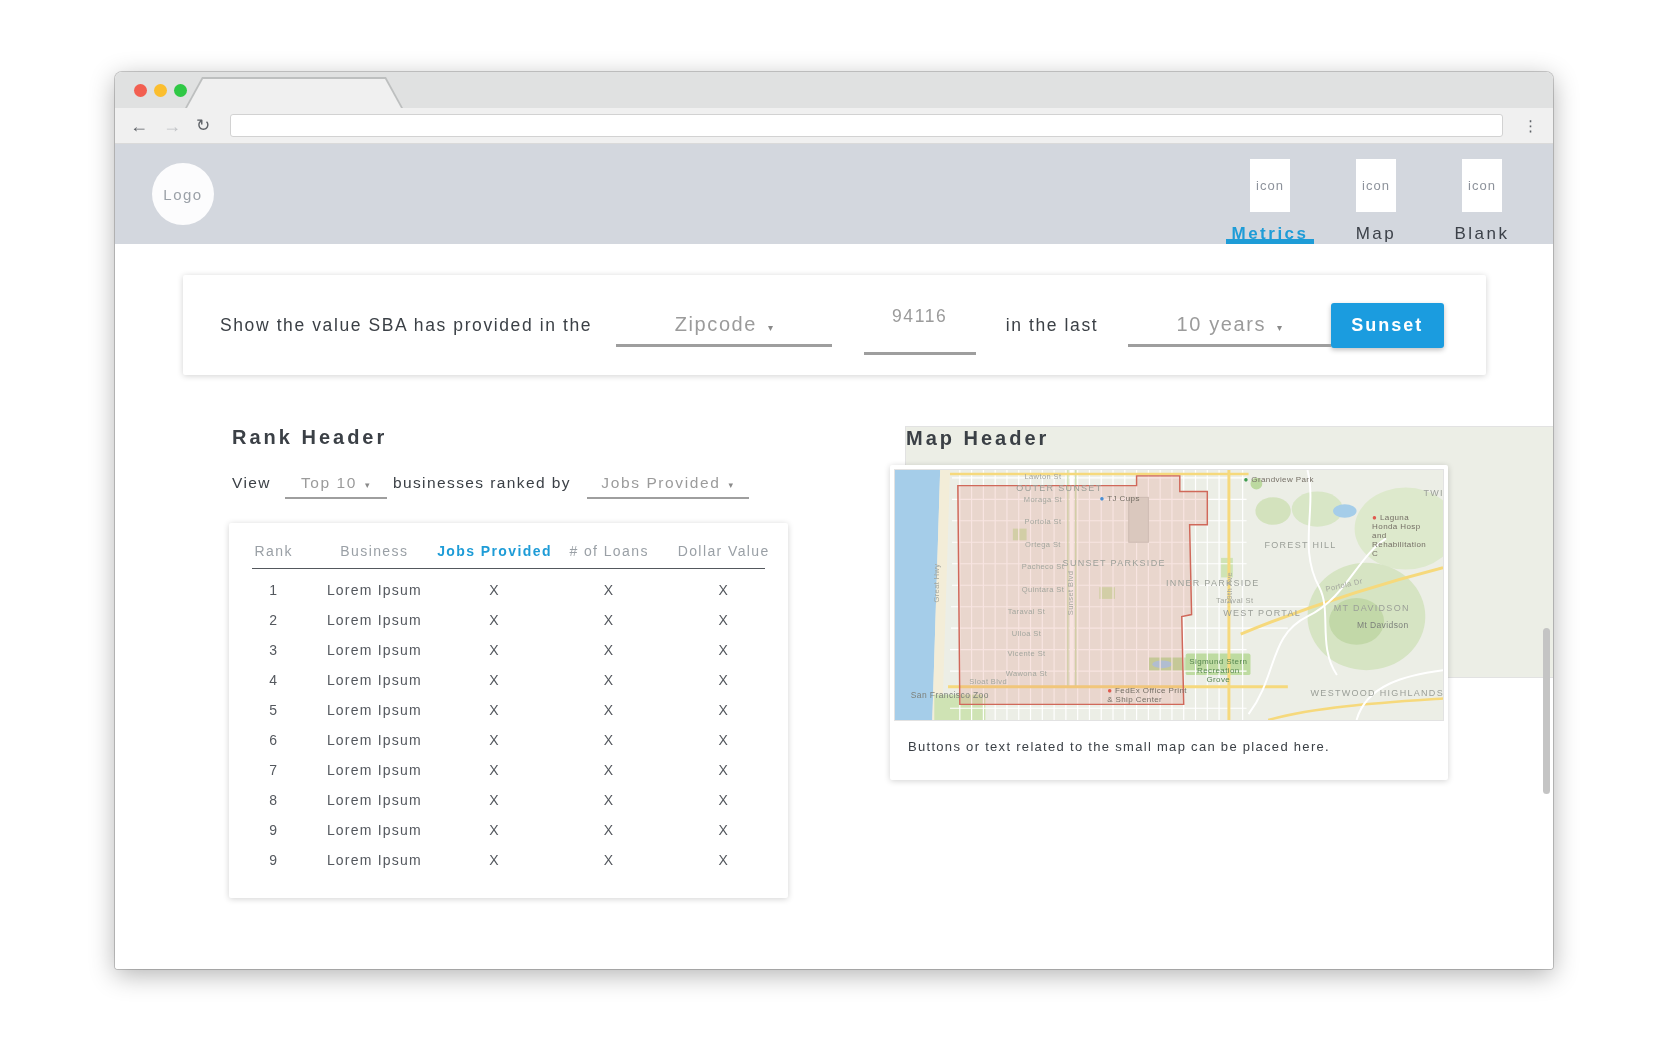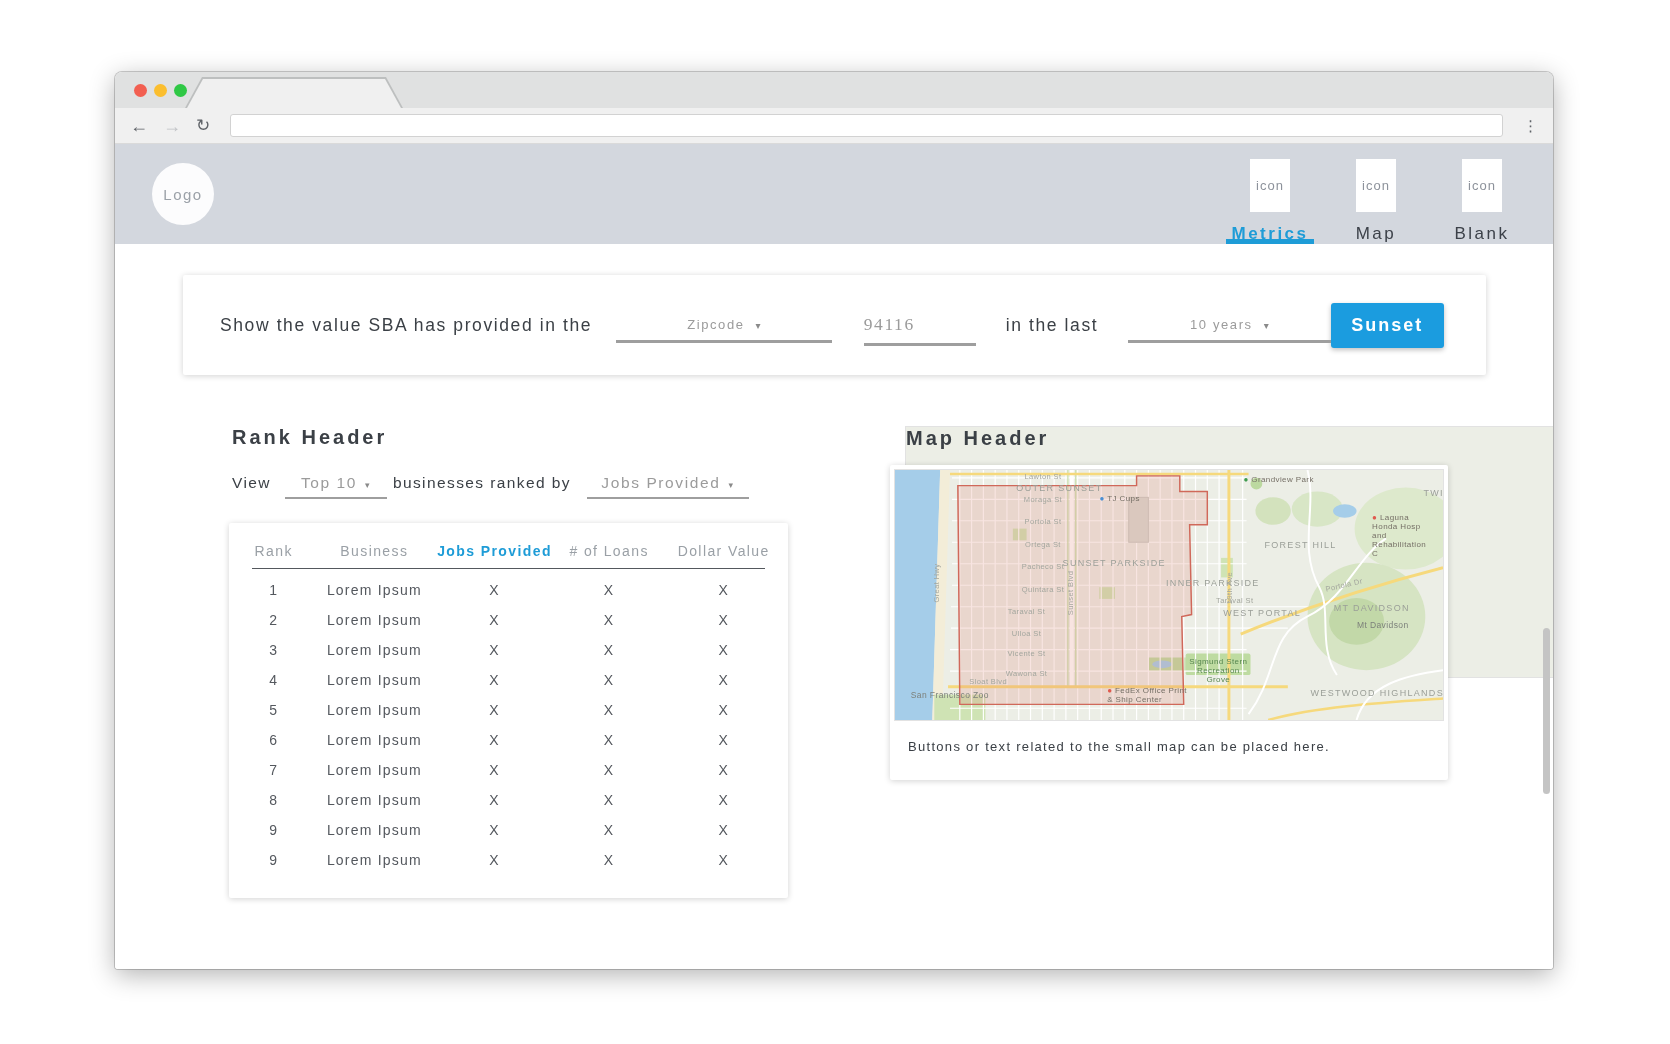--- a/index.html
+++ b/index.html
@@ -40,25 +40,25 @@
   .nav-item.active .active-bar { display:block; }
 
   
   .appbody { position:relative; height:725px; background:#fff; }
 
   .querycard { position:absolute; left:68px; top:31px; width:1303px; height:100px; background:#fff; border-radius:2px;
                box-shadow:0 1px 6px rgba(0,0,0,.18); display:flex; align-items:center; padding-left:37px; }
   .qtext { font-size:17.5px; letter-spacing:1.6px; color:#3b4046; white-space:nowrap; }
   .ud { display:inline-flex; justify-content:center; align-items:baseline; border-bottom:3px solid #9e9e9e; padding-bottom:8px;
         transform:translateY(5px); cursor:pointer; }
-  .udval { font-size:13px; letter-spacing:1.6px; color:#9b9b9b; white-space:nowrap; }
+  .udval { font-size:20px; letter-spacing:1.6px; color:#9b9b9b; white-space:nowrap; }
   .arrow { font-size:10px; color:#8a8a8a; margin-left:11px; }
   .dd-geo { width:228px; margin-left:24px; }
-  .uinput { width:112px; margin-left:32px; border:none; border-bottom:3px solid #9e9e9e; text-align:left; font-size:17.5px;
-            letter-spacing:1.6px; color:#9b9b9b; padding-bottom:8px; background:transparent; outline:none; font-family:Liberation Serif, serif;
+  .uinput { width:112px; margin-left:32px; border:none; border-bottom:3px solid #9e9e9e; text-align:center; font-size:17.5px;
+            letter-spacing:1.6px; color:#9b9b9b; padding-bottom:25px; background:transparent; outline:none; font-family:Liberation Sans, sans-serif;
             transform:translateY(5px); }
   .qmid { margin-left:30px; }
   .dd-period { width:214px; margin-left:30px; }
   .submit { margin-left:auto; margin-right:42px; width:120px; height:45px; background:#1b9cdf; color:#fff; border:none; border-radius:3px;
             font-size:18px; font-weight:700; letter-spacing:2px; box-shadow:0 2px 5px rgba(0,0,0,.25); font-family:inherit; cursor:pointer; }
 
   .sec-title { position:absolute; font-size:20px; font-weight:700; letter-spacing:3px; color:#3b4046; }
   .sec-title.rank { left:117px; top:182px; }
   .sec-title.map { left:790px; top:182px; }
 

